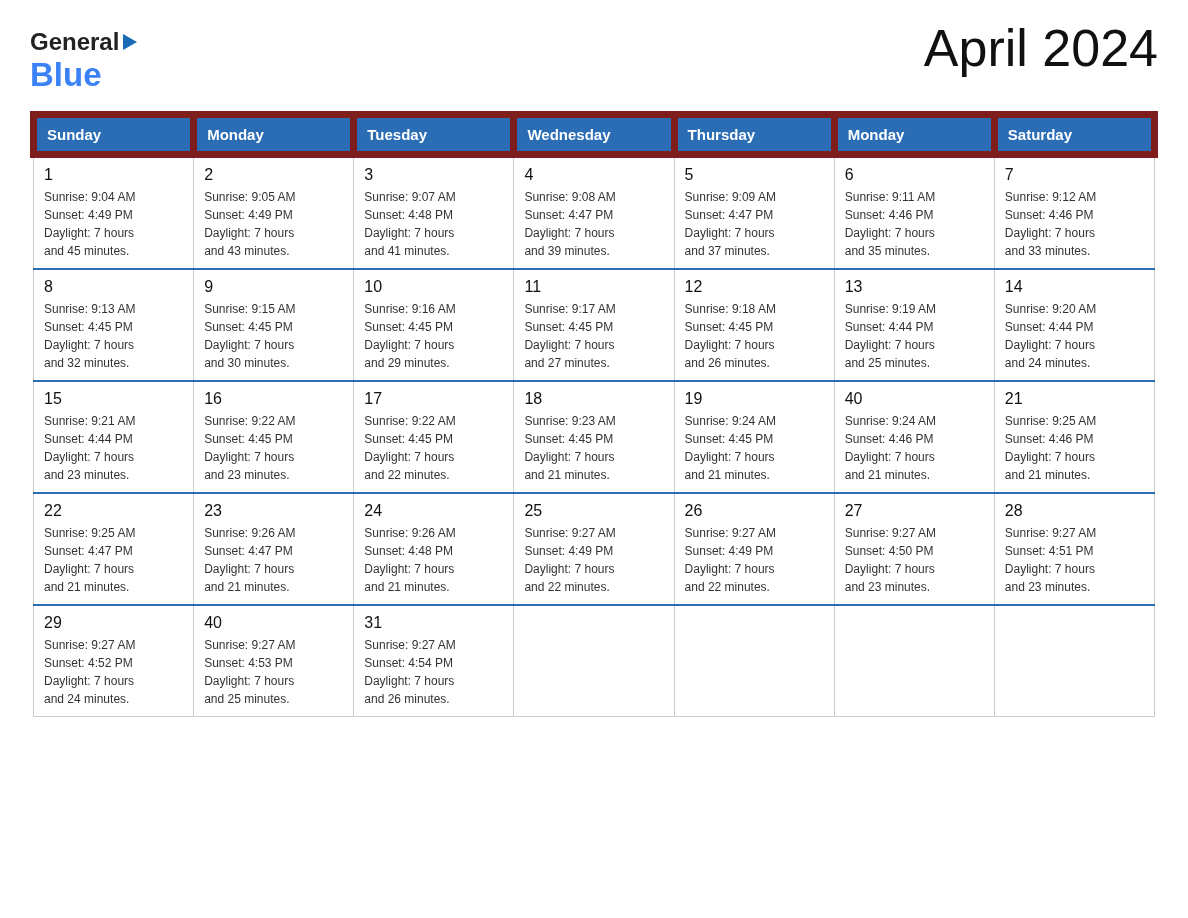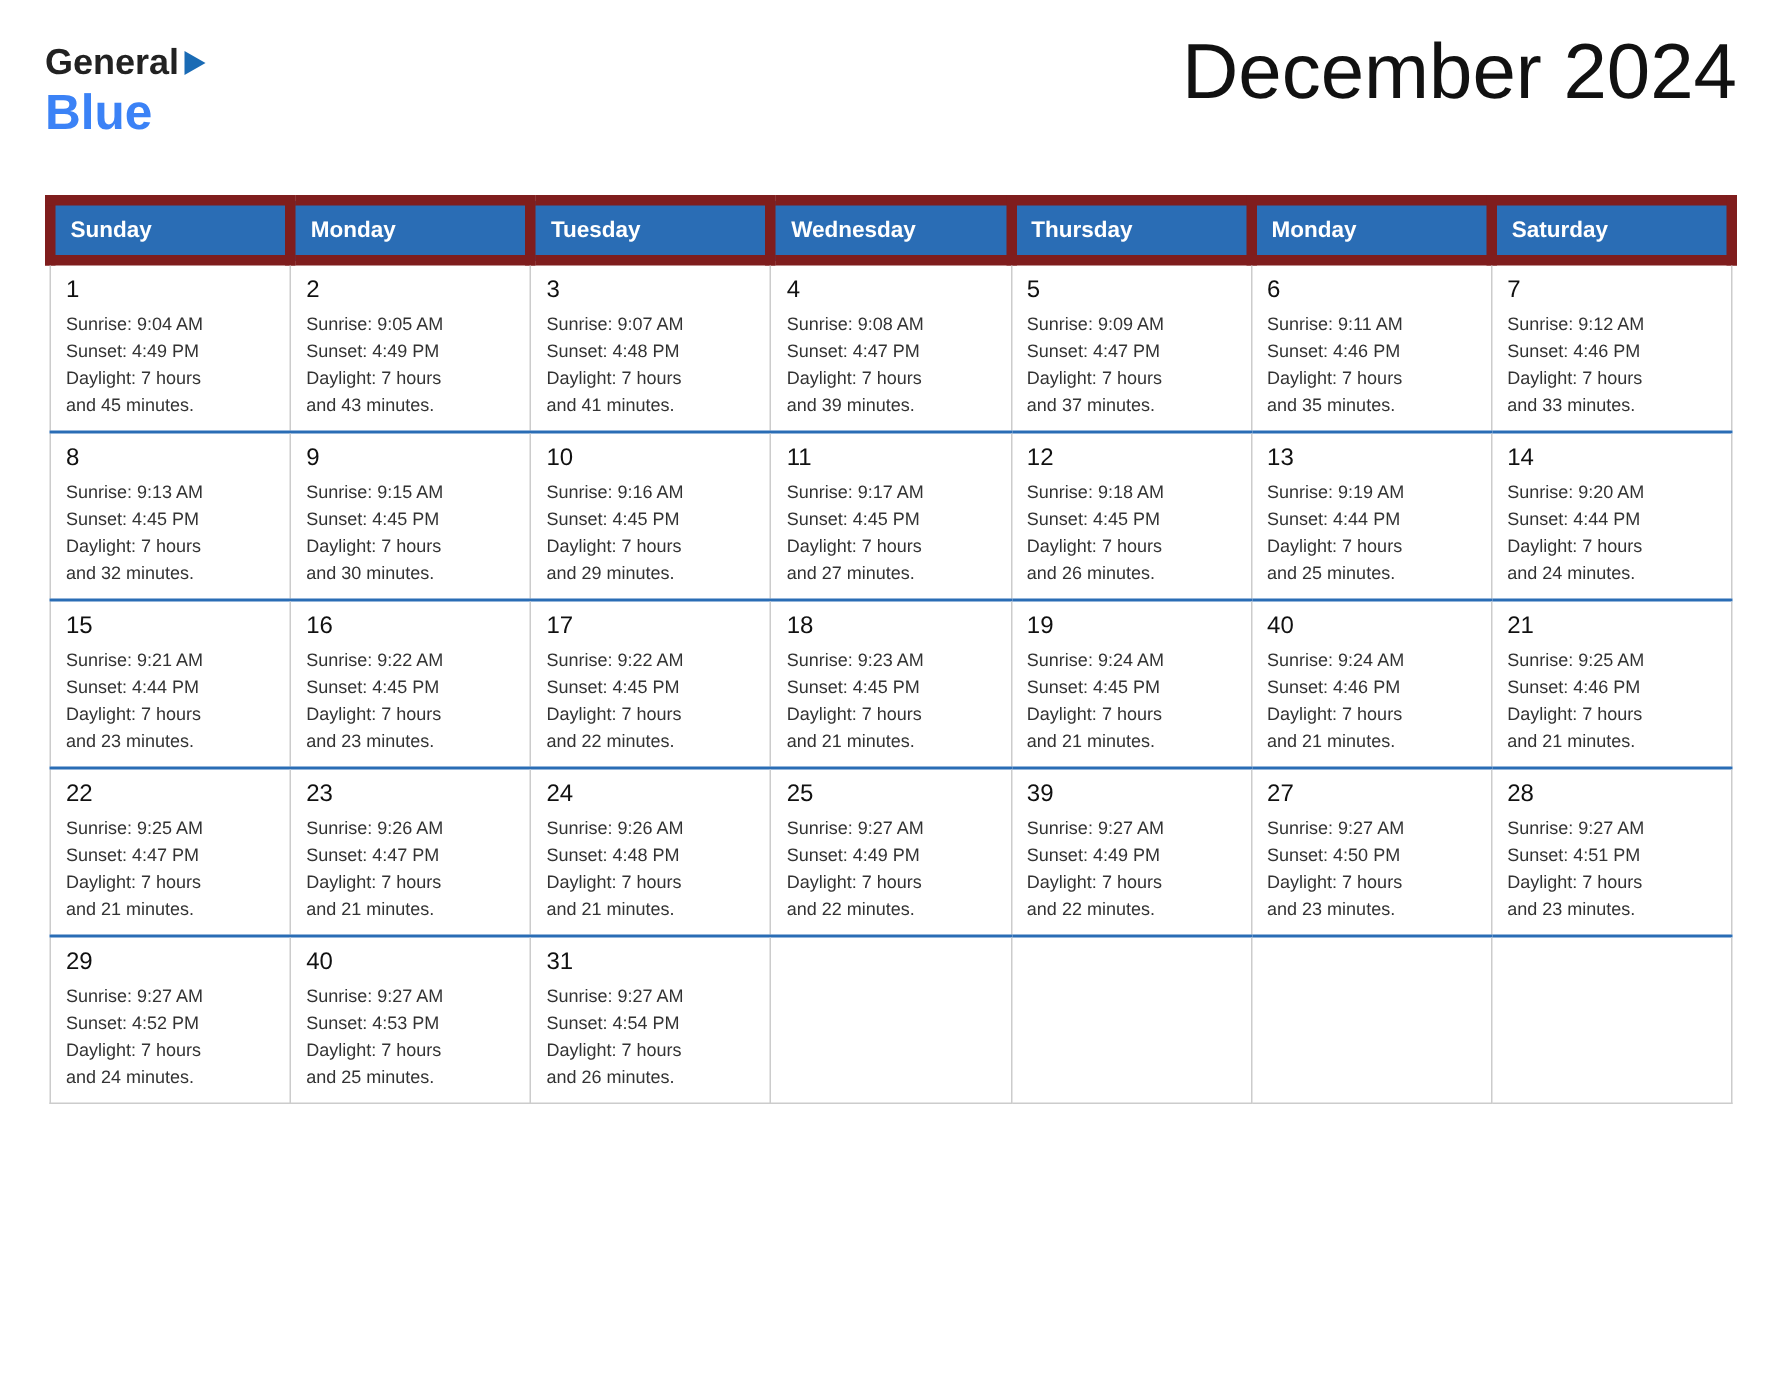--- a/index.html
+++ b/index.html
@@ -8,21 +8,21 @@
       background: #fff;
       color: #222;
       width: 1188px;
       min-height: 918px;
       padding: 20px 30px;
     }
     .header {
       display: flex;
       align-items: flex-start;
       justify-content: space-between;
-      margin-bottom: 36px;
+      margin-bottom: 17px;
     }
     .logo {
       display: flex;
       flex-direction: column;
       align-items: flex-start;
       margin-top: 8px;
     }
     .title-block {
       text-align: right;
     }
@@ -109,21 +109,21 @@
   <div class="logo">
     <div class="logo-row">
       <span class="logo-general">General</span>
       <span class="logo-arrow"></span>
     </div>
     <div>
       <span class="logo-blue-text">Blue</span>
     </div>
   </div>
   <div class="title-block">
-    <div class="month-title">December 2024</div>
+    <div class="month-title">April 2024</div>
   </div>
 </div>
 
 <table>
   <thead>
     <tr>
     <th>Sunday</th>
         <th>Monday</th>
         <th>Tuesday</th>
         <th>Wednesday</th>
@@ -234,21 +234,21 @@
         </td>
         <td>
           <span class="day-num">24</span>
           <div class="day-info">Sunrise: 9:26 AM<br>Sunset: 4:48 PM<br>Daylight: 7 hours<br>and 21 minutes.</div>
         </td>
         <td>
           <span class="day-num">25</span>
           <div class="day-info">Sunrise: 9:27 AM<br>Sunset: 4:49 PM<br>Daylight: 7 hours<br>and 22 minutes.</div>
         </td>
         <td>
-          <span class="day-num">39</span>
+          <span class="day-num">26</span>
           <div class="day-info">Sunrise: 9:27 AM<br>Sunset: 4:49 PM<br>Daylight: 7 hours<br>and 22 minutes.</div>
         </td>
         <td>
           <span class="day-num">27</span>
           <div class="day-info">Sunrise: 9:27 AM<br>Sunset: 4:50 PM<br>Daylight: 7 hours<br>and 23 minutes.</div>
         </td>
         <td>
           <span class="day-num">28</span>
           <div class="day-info">Sunrise: 9:27 AM<br>Sunset: 4:51 PM<br>Daylight: 7 hours<br>and 23 minutes.</div>
         </td>

